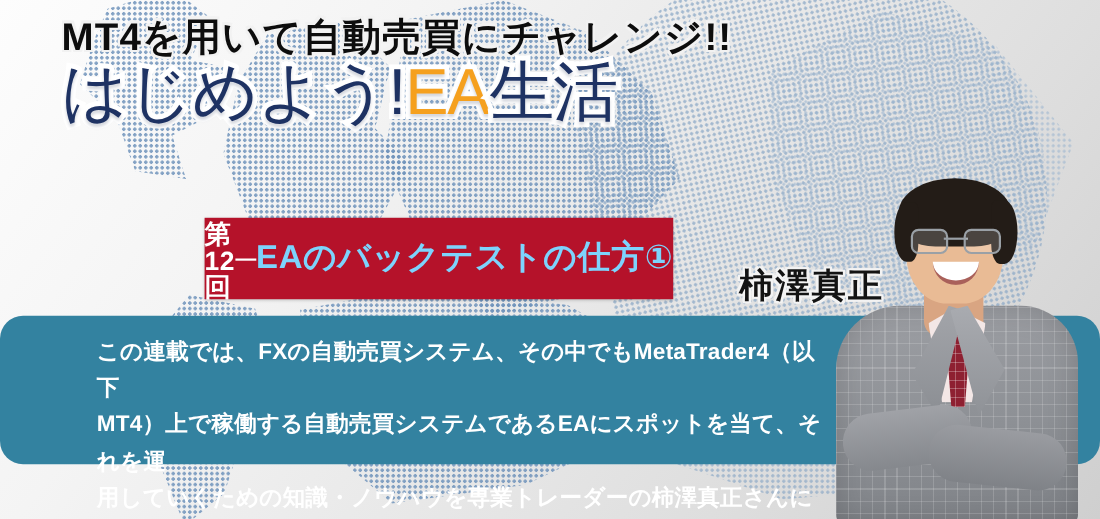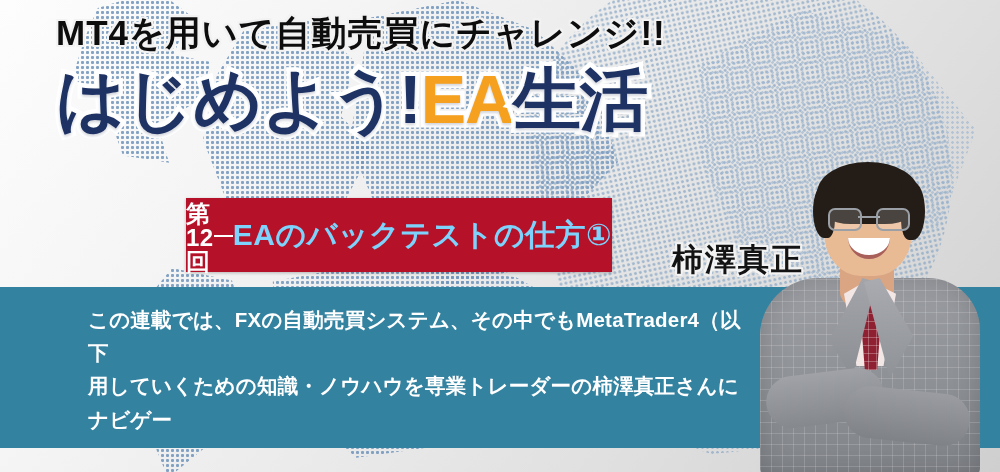--- a/index.html
+++ b/index.html
@@ -66,23 +66,23 @@
     white-space: nowrap;
     text-shadow:
        2px 0 0 #f2f2f2, -2px 0 0 #f2f2f2, 0 2px 0 #f2f2f2, 0 -2px 0 #f2f2f2,
        2px 2px 0 #f2f2f2, -2px 2px 0 #f2f2f2, 2px -2px 0 #f2f2f2, -2px -2px 0 #f2f2f2;
   }
 
   
   .title {
     position: absolute;
     left: 56px;
-    top: 64px;
-    font-size: 68px;
-    font-weight: 700;
+    top: 54px;
+    font-size: 59px;
+    font-weight: 400;
     line-height: 1.05;
     white-space: nowrap;
     letter-spacing: -1px;
   }
   .title span {
     -webkit-text-stroke: 9px #ffffff;
     paint-order: stroke fill;
     text-shadow: 0 2px 3px rgba(120,130,150,.35);
   }
   .t-navy  { color: #1e3263; }
@@ -139,22 +139,23 @@
        2px 0 0 #f3f3f3, -2px 0 0 #f3f3f3, 0 2px 0 #f3f3f3, 0 -2px 0 #f3f3f3,
        2px 2px 0 #f3f3f3, -2px 2px 0 #f3f3f3, 2px -2px 0 #f3f3f3, -2px -2px 0 #f3f3f3;
   }
 
   
   .lede {
     position: absolute;
     left: 0;
     top: 287px;
     width: 1000px;
-    height: 161px;
+    height: 135px;
     background: #3382a0;
+    border-radius: 21px;
   }
   .lede-inner {
     position: absolute;
     left: 88px;
     top: 16px;
     width: 660px;
     color: #ffffff;
     font-size: 20.5px;
     font-weight: 700;
     line-height: 1.62;
@@ -283,20 +284,21 @@
     <div class="episode-no">第12回</div>
     <div class="episode-rule"></div>
     <div class="episode-title">EAのバックテストの仕方①</div>
   </div>
 
   <div class="author">柿澤真正</div>
 
   <div class="lede">
     <div class="lede-inner">
       <p>この連載では、FXの自動売買システム、その中でもMetaTrader4（以下</p>
+      <p>MT4）上で稼働する自動売買システムであるEAにスポットを当て、それを運</p>
       <p>用していくための知識・ノウハウを専業トレーダーの柿澤真正さんにナビゲー</p>
 
     </div>
   </div>
 
   <div class="photo">
     <div class="ph-body"></div>
     <div class="ph-neck"></div>
     <div class="ph-shirt"></div>
     <div class="ph-tie"></div>

